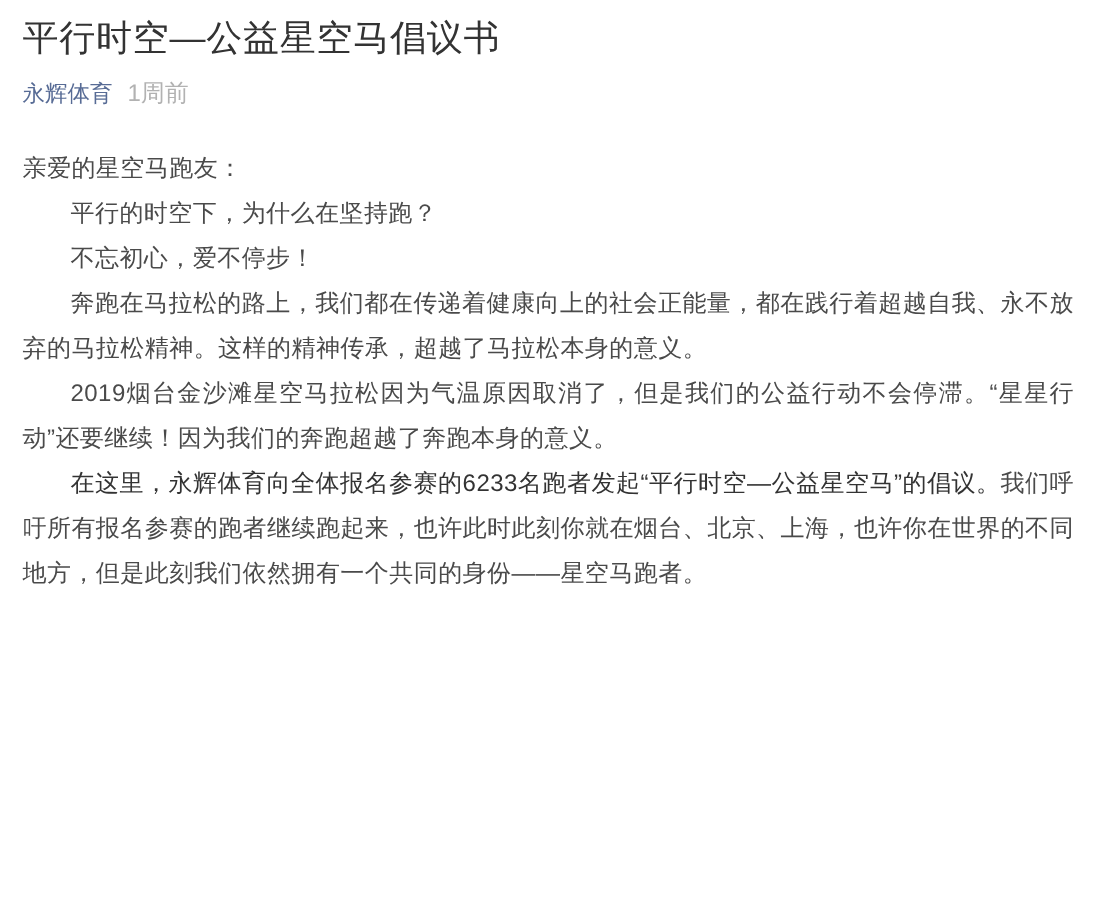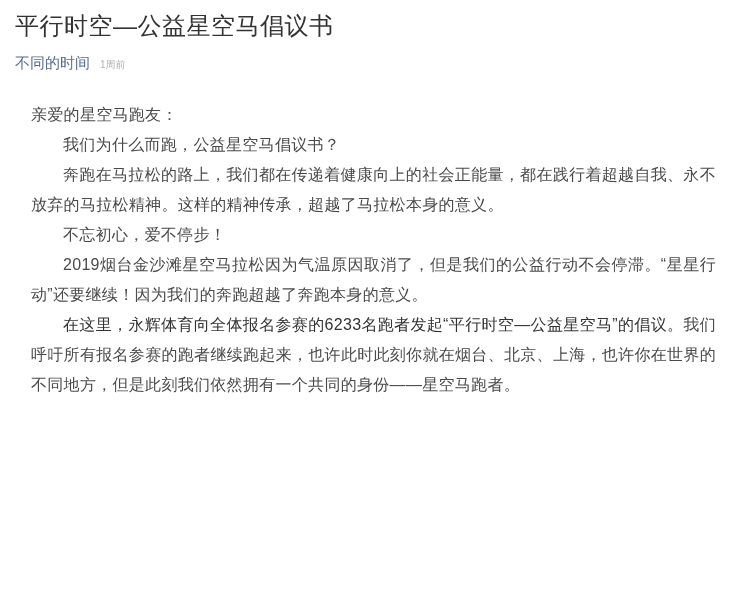--- a/index.html
+++ b/index.html
@@ -25,47 +25,46 @@
     font-size: 15px;
   }
   .author {
     color: var(--c-author, #576b95);
     text-decoration: none;
     margin-right: 10px;
     cursor: pointer;
   }
   .time {
     color: var(--c-time, #b2b2b2);
-    font-size: 10px;
+    font-size: 16px;
   }
   .body {
     margin-top: 25px;
     font-size: 16px;
     line-height: 30px;
     color: var(--c-body, #4a4a4a);
     text-align: justify;
     letter-spacing: 0.3px;
-    margin-left: 16px;
   }
   .body p { margin: 0; }
   .body p.indent { text-indent: 2em; }
   .body strong {
     font-weight: 400;
     color: var(--c-bold, #333333);
   }
 </style>
 </head>
 <body>
 
 <div class="page">
   <h1 class="title">平行时空—公益星空马倡议书</h1>
   <div class="meta">
-    <a class="author">不同的时间</a><span class="time">1周前</span>
+    <a class="author">永辉体育</a><span class="time">1周前</span>
   </div>
   <div class="body" id="article-body">
       <p><span>亲爱的星空马跑友：</span></p>
-      <p class="indent"><span>我们为什么而跑，公益星空马倡议书？</span></p>
+      <p class="indent"><span>平行的时空下，为什么在坚持跑？</span></p>
+      <p class="indent"><span>不忘初心，爱不停步！</span></p>
       <p class="indent"><span>奔跑在马拉松的路上，我们都在传递着健康向上的社会正能量，都在践行着超越自我、永不放弃的马拉松精神。这样的精神传承，超越了马拉松本身的意义。</span></p>
-      <p class="indent"><span>不忘初心，爱不停步！</span></p>
       <p class="indent"><span>2019烟台金沙滩星空马拉松因为气温原因取消了，但是我们的公益行动不会停滞。“星星行动”还要继续！因为我们的奔跑超越了奔跑本身的意义。</span></p>
       <p class="indent"><strong>在这里，永辉体育向全体报名参赛的6233名跑者发起“平行时空—公益星空马”的倡议。</strong><span>我们呼吁所有报名参赛的跑者继续跑起来，也许此时此刻你就在烟台、北京、上海，也许你在世界的不同地方，但是此刻我们依然拥有一个共同的身份——星空马跑者。</span></p>
     </div>
 </div>
 
 </body></html>

